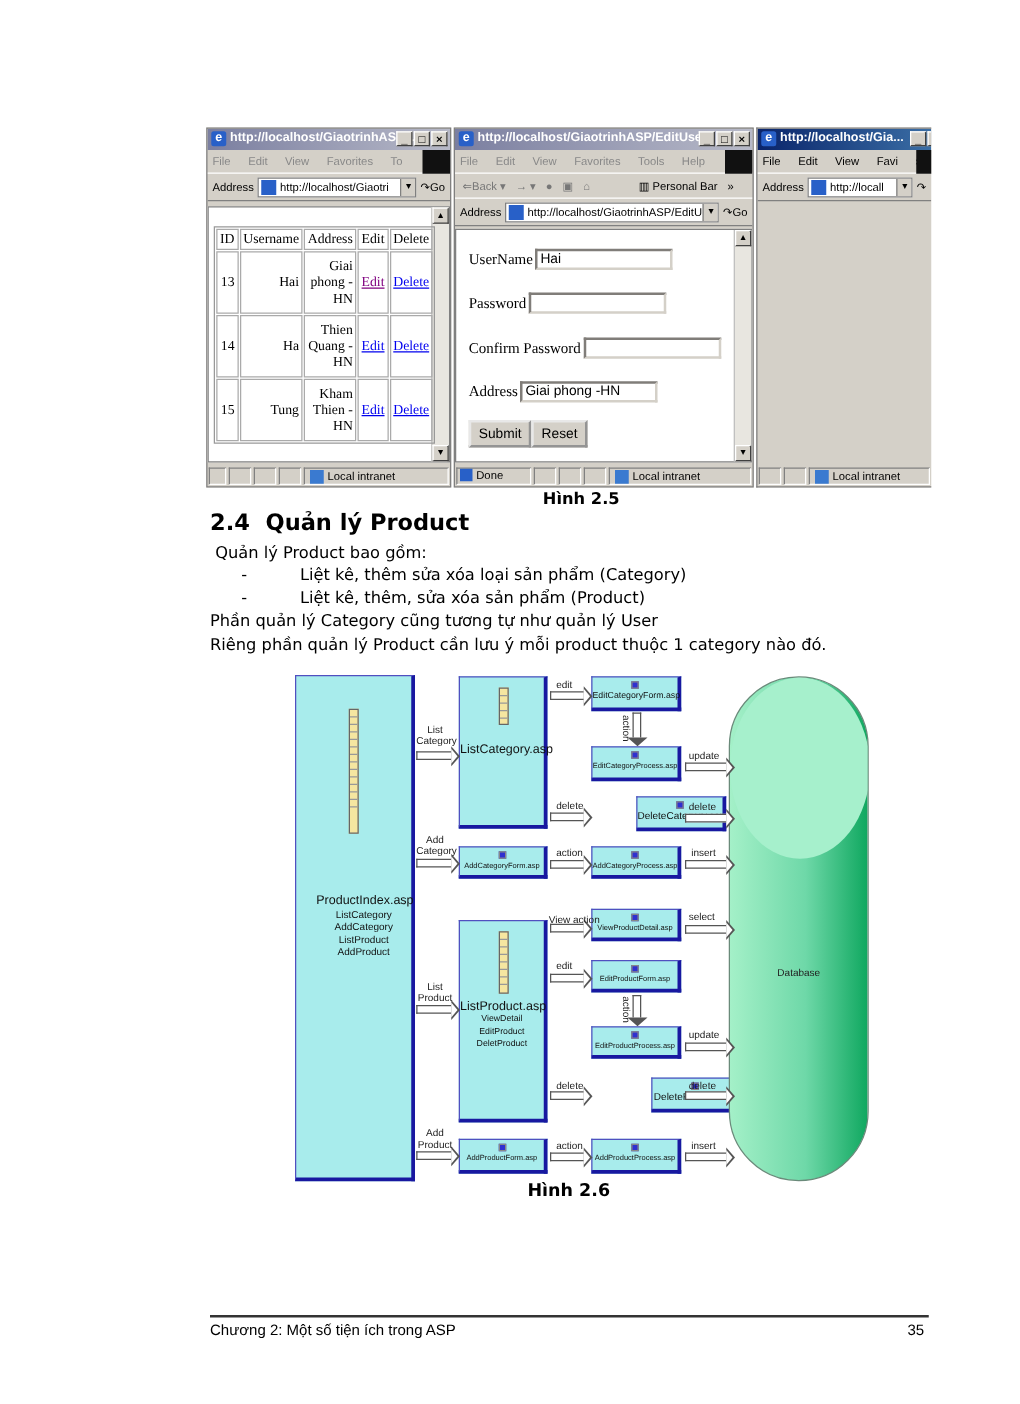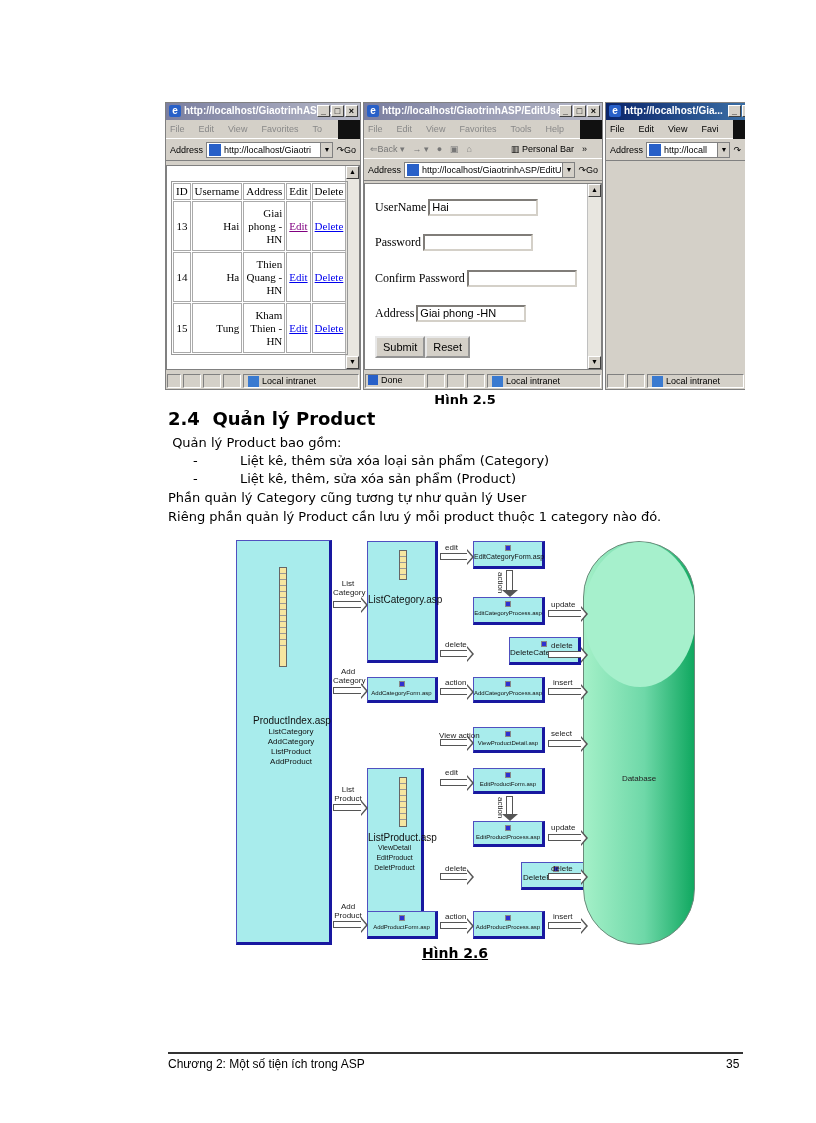--- a/index.html
+++ b/index.html
@@ -308,21 +308,21 @@
   <div class="node" style="left:367px; top:541px; width:71px; height:122px;">
     <div class="scroll-icon" style="left:31px; top:8px; height:30px;">
       <i></i>
         <i></i>
         <i></i>
         <i></i>
     </div>
     <div class="nm big" style="position:absolute; left:0; right:0; top:53px;">ListCategory.asp</div>
   </div>
 
-  <div class="node" style="left:367px; top:768px; width:57px; height:162px;">
+  <div class="node" style="left:367px; top:736px; width:71px; height:162px;">
     <div class="scroll-icon" style="left:31px; top:8px; height:50px;">
       <i></i>
         <i></i>
         <i></i>
         <i></i>
         <i></i>
         <i></i>
         <i></i>
     </div>
     <div style="position:absolute; left:0; right:0; top:64px;">
@@ -424,18 +424,18 @@
   <div class="alabel" style="left:551px; top:823px;">update</div>
   <div class="harrow" style="left:440px; top:873px; width:27px;"></div>
   <div class="alabel" style="left:445px; top:864px;">delete</div>
   <div class="harrow" style="left:548px; top:873px; width:33px;"></div>
   <div class="alabel" style="left:551px; top:864px;">delete</div>
   <div class="harrow" style="left:440px; top:922px; width:27px;"></div>
   <div class="alabel" style="left:445px; top:912px;">action</div>
   <div class="harrow" style="left:548px; top:922px; width:33px;"></div>
   <div class="alabel" style="left:553px; top:912px;">insert</div>
 
-  <div class="caption abs" style="left:410px; top:945px; width:90px; font-size:14px;text-decoration:underline;">Hình 2.6</div>
+  <div class="caption abs" style="left:410px; top:945px; width:90px; font-size:14px;">Hình 2.6</div>
 </div>
 
 <div class="footer-line"></div>
 <div class="abs" style="left:168px; top:1057px; font-family:'Liberation Sans',sans-serif; font-size:12px;">Chương 2: Một số tiện ích trong ASP</div>
 <div class="abs" style="left:726px; top:1057px; font-family:'Liberation Sans',sans-serif; font-size:12px;">35</div>
 
 </body></html>

